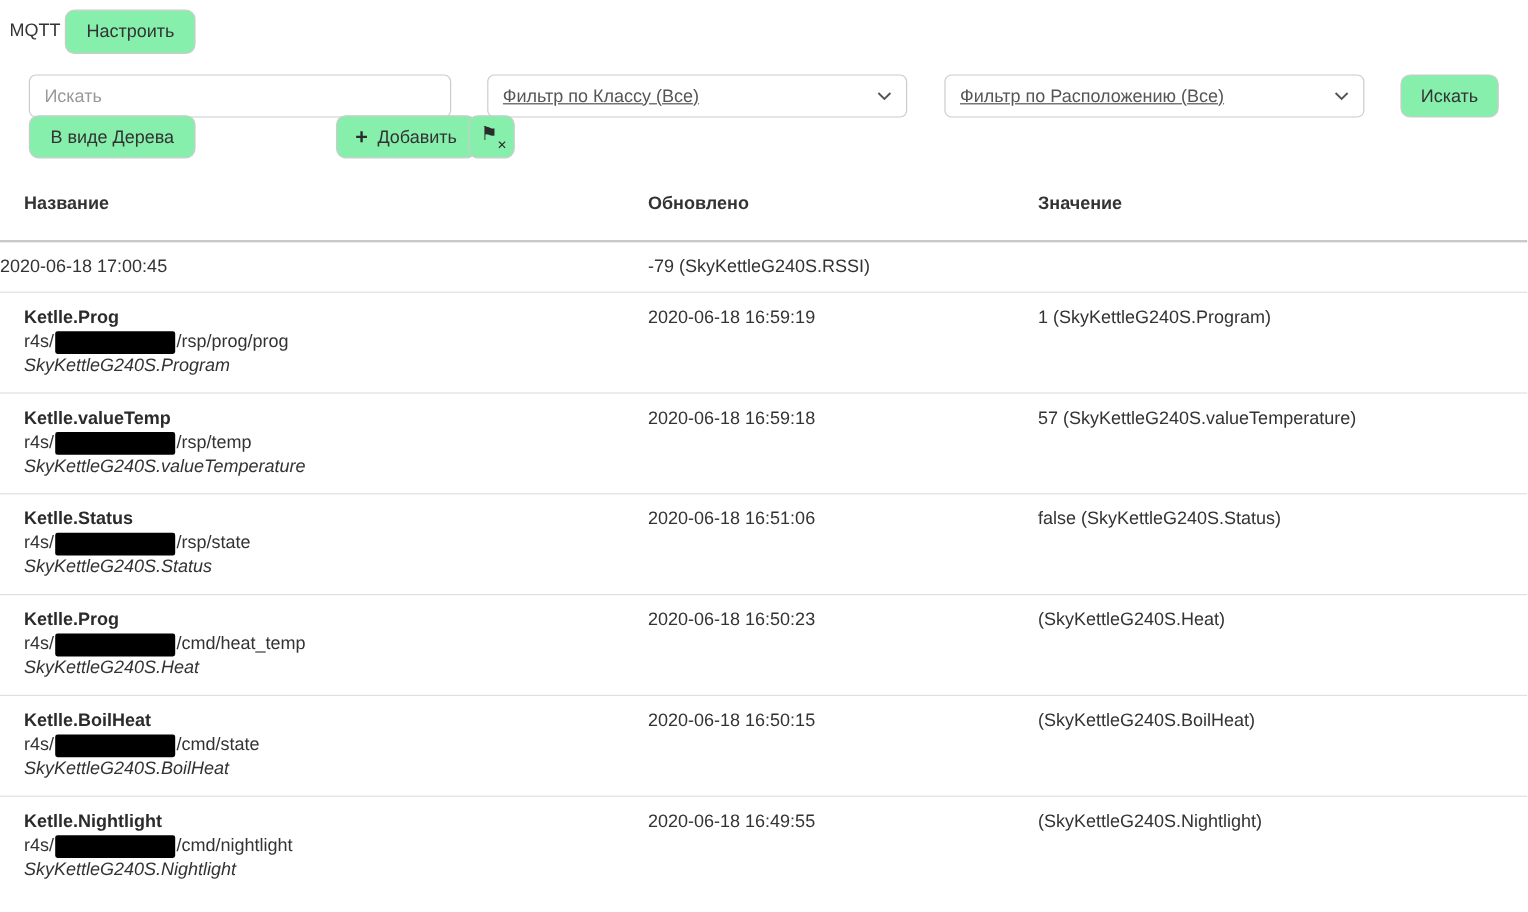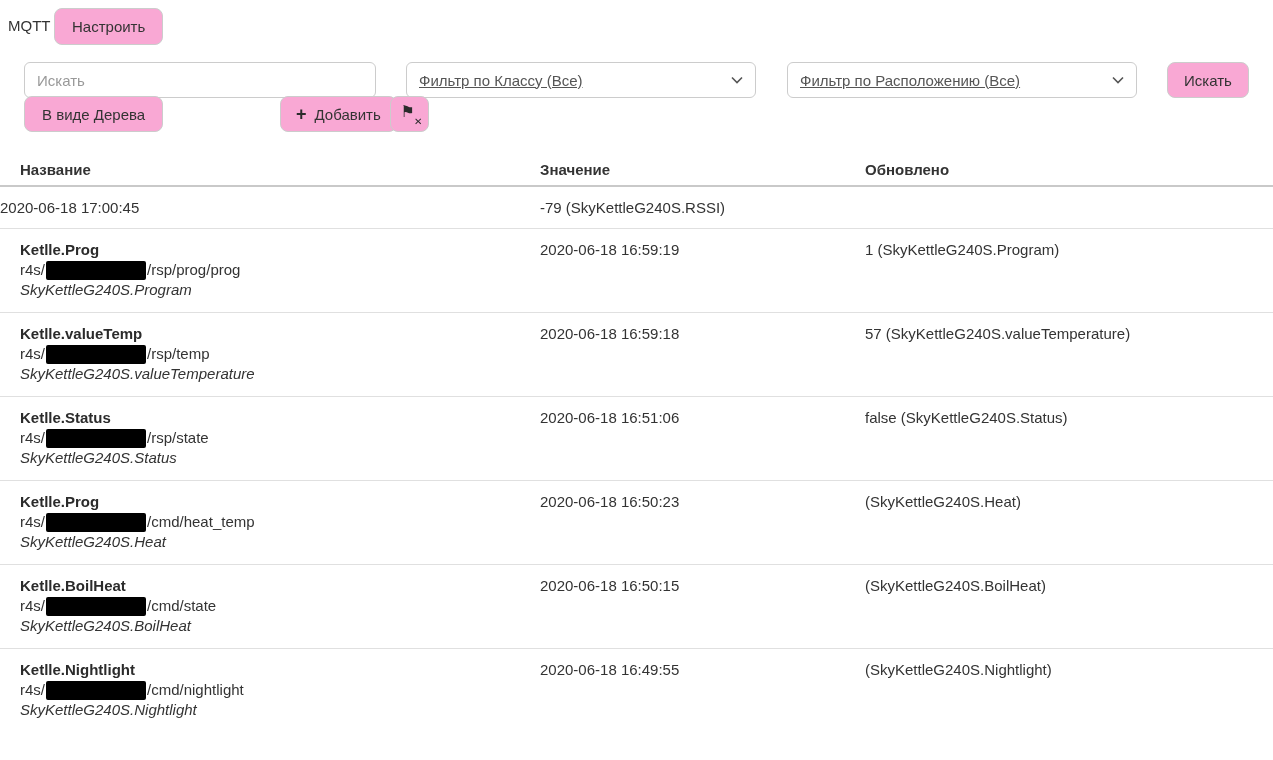--- a/index.html
+++ b/index.html
@@ -4,21 +4,21 @@
 <style>
   * { margin:0; padding:0; box-sizing:border-box; }
   html,body { background:#fff; }
   body { font-family:"Liberation Sans","DejaVu Sans",sans-serif; color:#333; }
   .page { position:relative; width:1273px; height:760px; background:#fff; overflow:hidden; }
 
   
   .app-label { position:absolute; left:8px; top:17px; font-size:15px; color:#333; }
   .btn {
     display:inline-flex; align-items:center; justify-content:center;
-    background:#f9a8d4; border:1px solid #ccc; border-radius:8px;
+    background:#86efac; border:1px solid #ccc; border-radius:8px;
     font-size:15px; color:#333; cursor:pointer; white-space:nowrap;
     font-family:"Liberation Sans","DejaVu Sans",sans-serif;
   }
   .configure-btn { position:absolute; left:54px; top:8px; height:37px; padding:0 17px; }
 
   
   .search-input {
     position:absolute; left:24px; top:62px; width:352px; height:36px;
     border:1px solid #ccc; border-radius:6px; padding:0 12px; font-size:15px; color:#333;
     font-family:"Liberation Sans","DejaVu Sans",sans-serif; outline:none;
@@ -40,21 +40,21 @@
   .plus-glyph { font-weight:bold; font-size:18px; margin-right:8px; color:#2b2b2b; line-height:1; }
   .flag-btn { position:absolute; left:390px; top:96px; height:36px; width:39px; padding:0; }
   .flag-wrap { position:relative; width:18px; height:18px; }
   .flag-glyph { font-size:16px; color:#2b2b2b; position:absolute; left:0; top:-3px; }
   .flag-x { position:absolute; right:-4px; bottom:-4px; font-size:10px; font-weight:bold; color:#2b2b2b; }
 
   
   .table { position:absolute; left:0; right:0; top:155px; }
   .thead {
     display:grid; grid-template-columns:540px 325px auto;
-    border-bottom:2px solid #c9c9c9; padding:6px 0 7px 0;
+    border-bottom:2px solid #c9c9c9; padding:6px 0 22px 0;
   }
   .thead .th { font-weight:bold; font-size:15px; color:#333; }
   .th-name { padding-left:20px; color:#4d8fc9; cursor:pointer; }
   .trow {
     display:grid; grid-template-columns:540px 325px auto;
     border-bottom:1px solid #e0e0e0; padding:11px 0 12px 0;
   }
   .trow:last-child { border-bottom:none; }
   .cell-name { padding-left:20px; }
   .obj-name { font-weight:bold; font-size:15px; color:#2b2b2b; line-height:20px; text-decoration:none; cursor:pointer; }
@@ -106,22 +106,22 @@
   <button class="btn flag-btn">
     <span class="flag-wrap">
       <span class="flag-glyph">⚑</span>
       <span class="flag-x">✕</span>
     </span>
   </button>
 
   <div class="table">
     <div class="thead">
       <div class="th th-name">Название</div>
+      <div class="th">Обновлено</div>
       <div class="th">Значение</div>
-      <div class="th">Обновлено</div>
     </div>
     <div id="table-body">
   <div class="trow">
     <div class="cell-updated">2020-06-18 17:00:45</div>
     <div class="cell-value">-79 (SkyKettleG240S.RSSI)</div>
   </div>
 
   <div class="trow">
     <div class="cell-name">
       <div><a class="obj-name">Ketlle.Prog</a></div>

